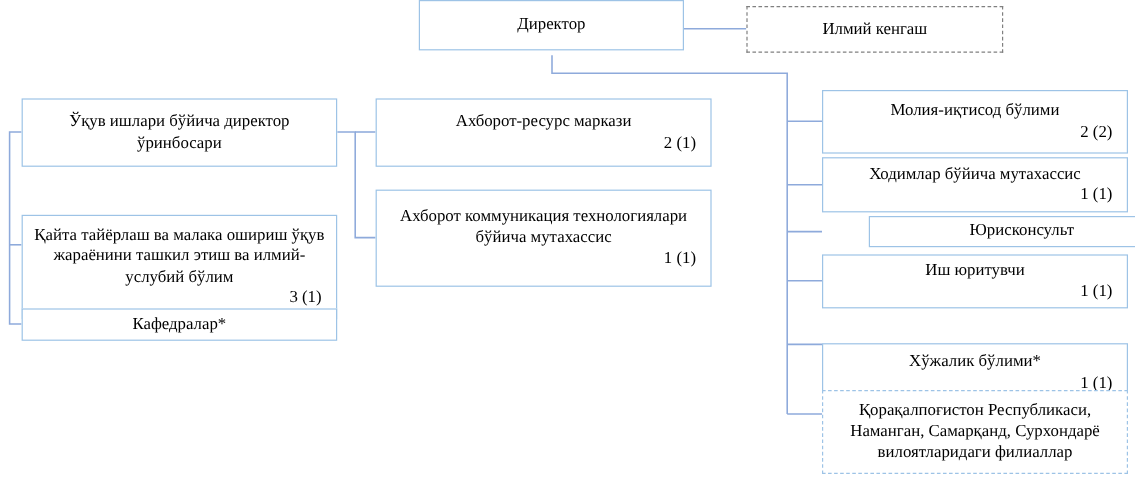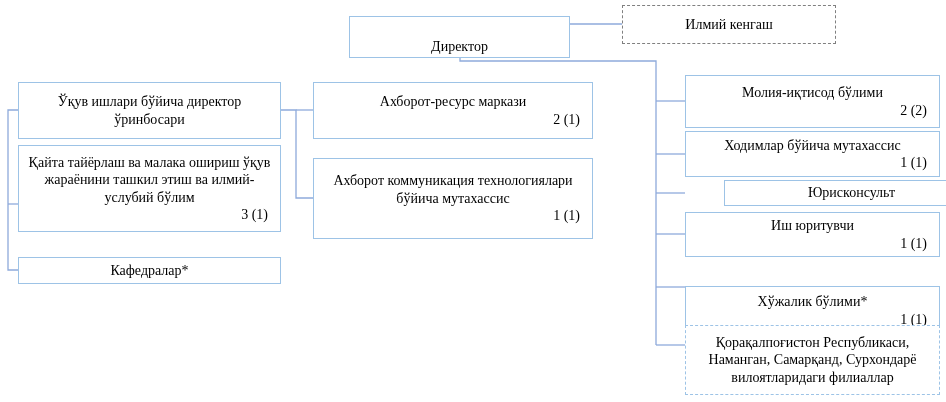--- a/index.html
+++ b/index.html
@@ -58,33 +58,33 @@
     <path d="M656 193 H685"></path>
     <path d="M656 234 H685"></path>
     <path d="M656 287 H685"></path>
     <path d="M656 345 H685"></path>
     <path d="M18 110 H8 V270 H18"></path>
     <path d="M8 204 H18"></path>
     <path d="M281 110 H296 V198 H313"></path>
     <path d="M296 110 H313"></path>
   </svg>
 
-  <div class="node" style="left:349px; top:16px; width:221px; height:42px;justify-content:flex-end;">
+  <div class="node" style="left:349px; top:0; width:221px; height:42px;">
     <div class="label">Директор</div>
   </div>
 
   <div class="node dashed-gray" style="left:622px; top:5px; width:214px; height:39px;">
     <div class="label">Илмий кенгаш</div>
   </div>
 
   <div class="node" style="left:18px; top:82px; width:263px; height:57px;">
     <div class="label">Ўқув ишлари бўйича директор ўринбосари</div>
   </div>
 
-  <div class="node" style="left:18px; top:145px; width:263px; height:87px;">
+  <div class="node" style="left:18px; top:179px; width:263px; height:87px;">
     <div class="label">Қайта тайёрлаш ва малака ошириш ўқув жараёнини ташкил этиш ва илмий-услубий бўлим</div>
     <div class="count">3 (1)</div>
   </div>
 
   <div class="node" style="left:18px; top:257px; width:263px; height:27px;justify-content:center;">
     <div class="label">Кафедралар*</div>
   </div>
 
   <div class="node" style="left:313px; top:82px; width:280px; height:57px;">
     <div class="label">Ахборот-ресурс маркази</div>

